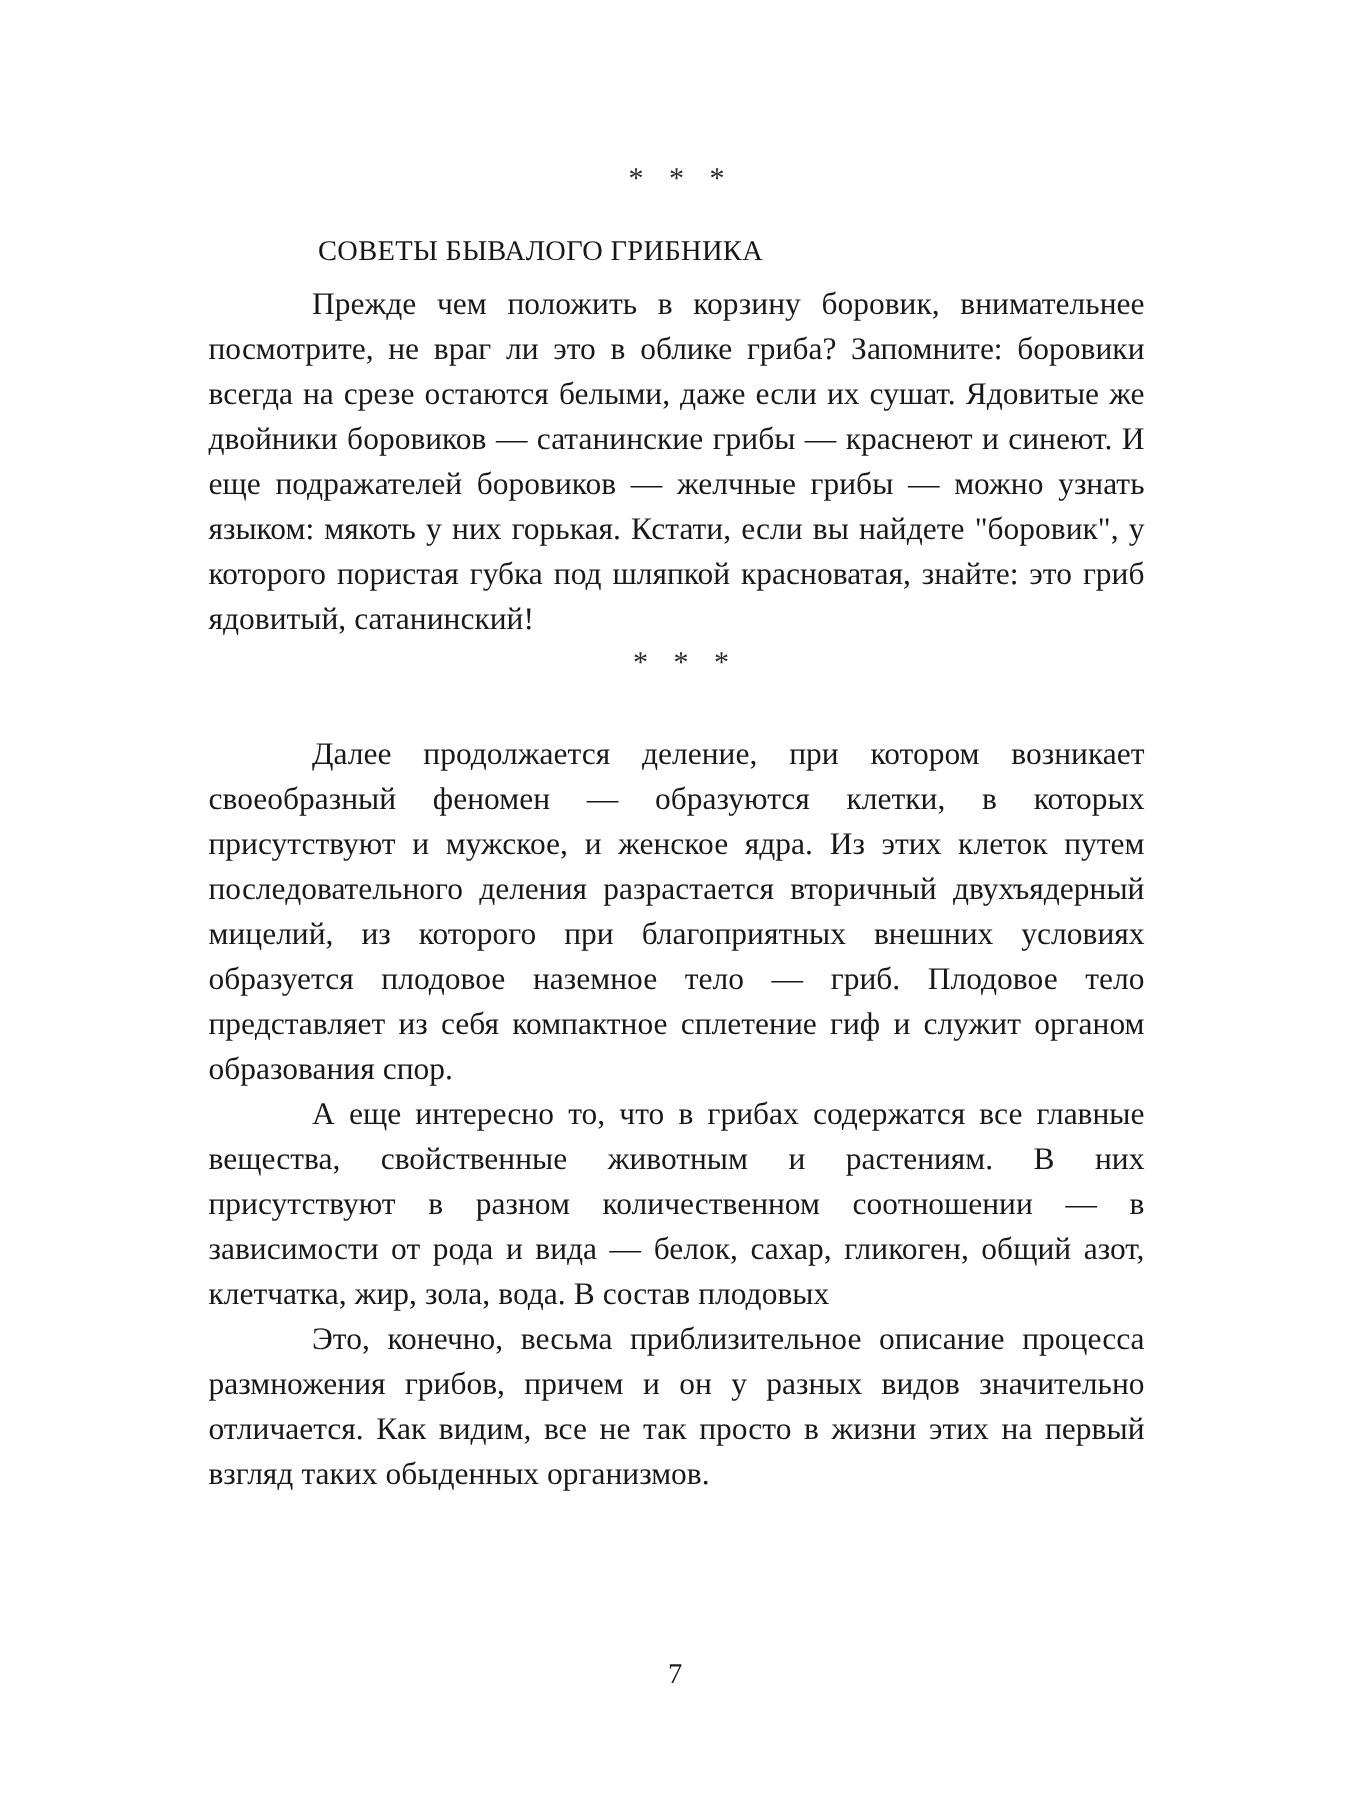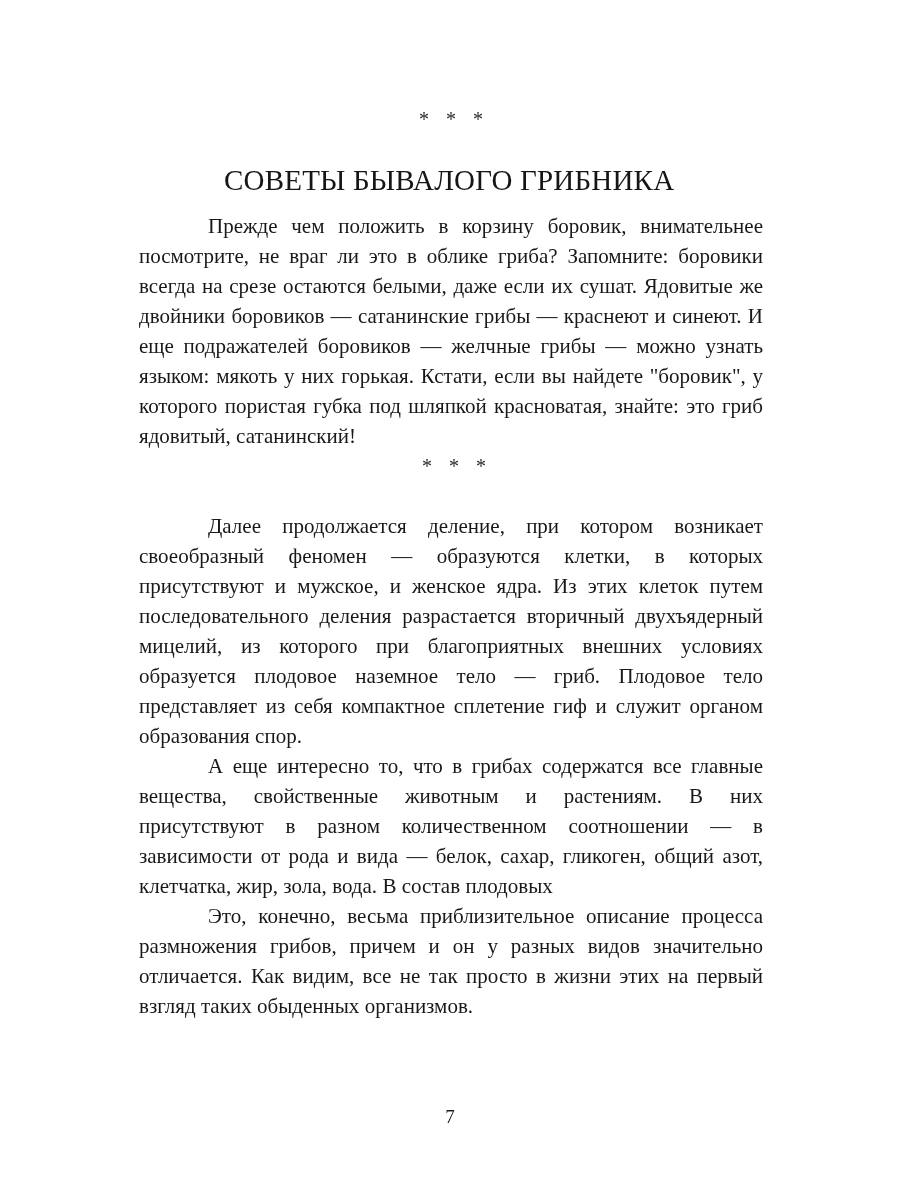--- a/index.html
+++ b/index.html
@@ -41,23 +41,23 @@
     color: #2a2a2a;
     height: 30px;
     margin: 0;
   }
 
   .separator.sep-second {
     margin-left: 6px;
   }
 
   .heading {
-    font-size: 29px;
+    font-size: 19px;
     line-height: 30px;
-    margin: 16px;
+    margin: 4px;
     padding: 0;
     text-indent: 69px;
     letter-spacing: 0.2px;
     font-weight: normal;
     white-space: nowrap;
     color: #161616;
   }
 
   .para {
     font-size: 21px;

